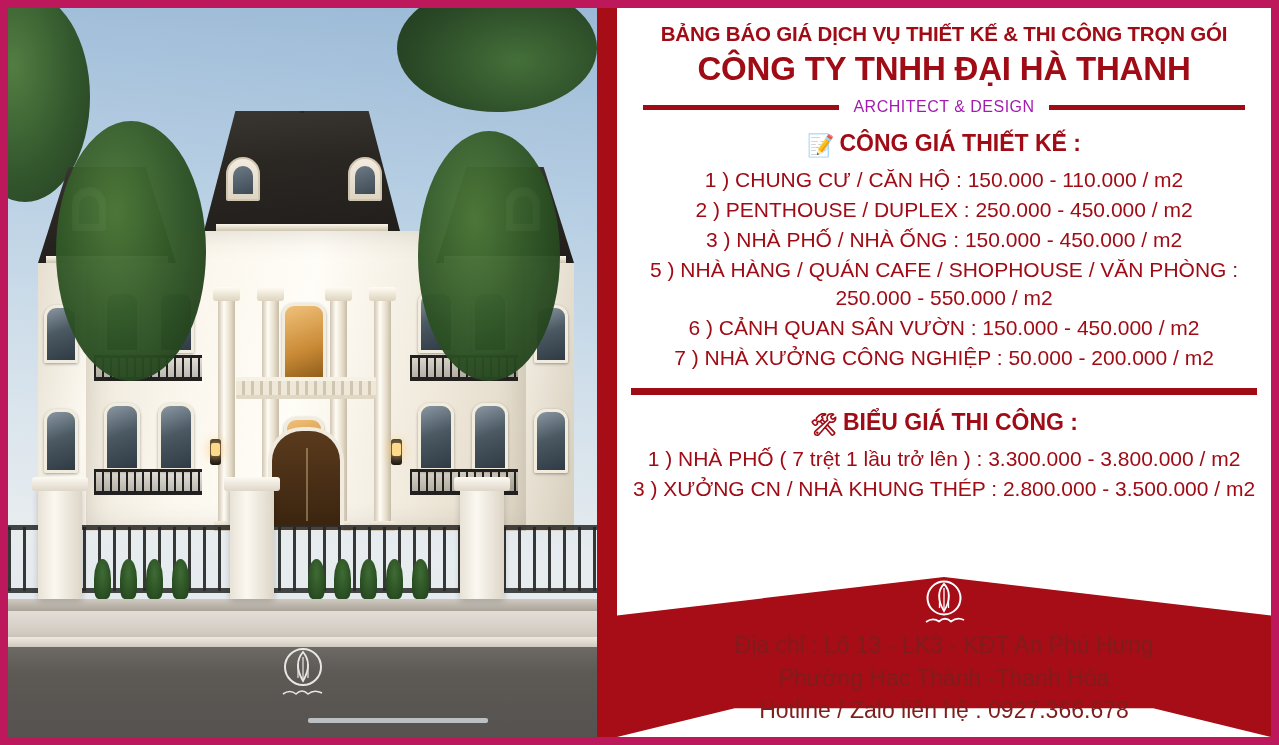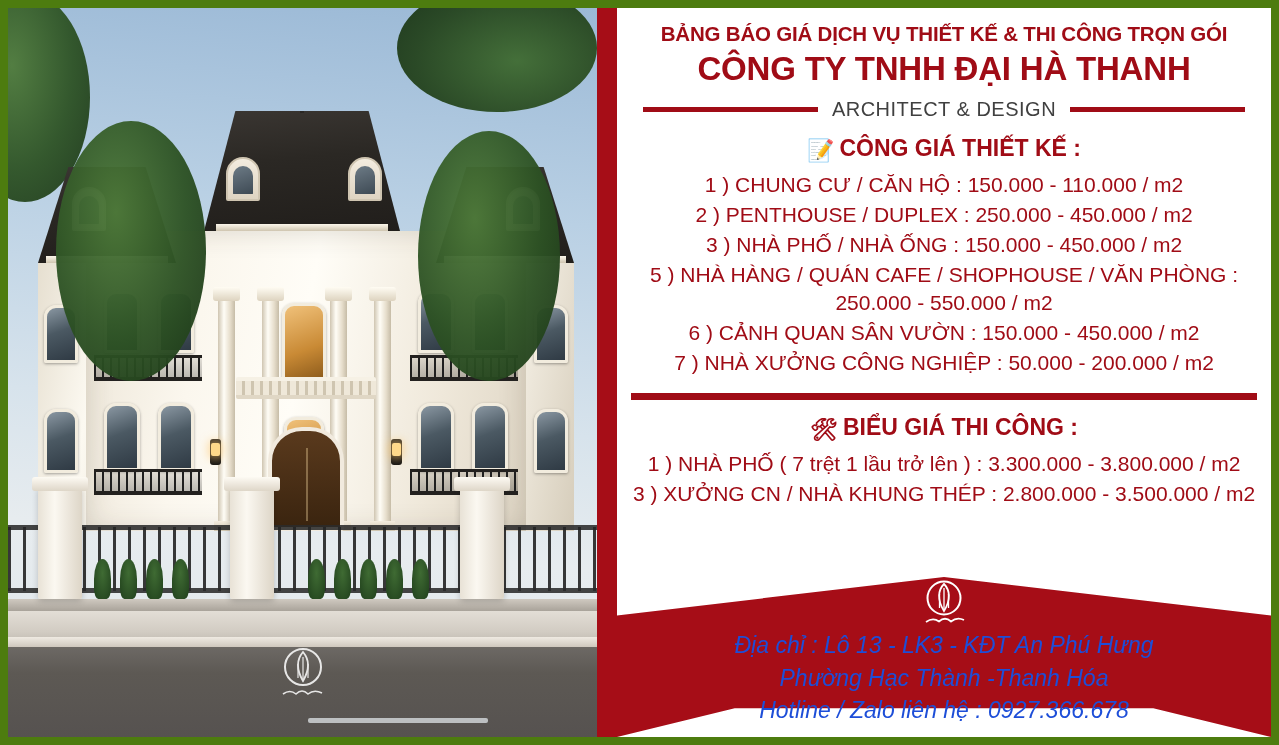--- a/index.html
+++ b/index.html
@@ -4,21 +4,21 @@
 <style>
   html,body{margin:0;padding:0;}
   body{
     width:1279px;height:745px;overflow:hidden;
     background:#ffffff;
     font-family:"Liberation Sans", sans-serif;
   }
   .poster{
     position:relative;width:1279px;height:745px;
     background:#ffffff;
-    border:8px solid #4d7c0f;
+    border:8px solid #be185d;
     box-sizing:border-box;
   }
 
   
   .photo-panel{
     position:absolute;left:0px;top:0px;width:589px;height:729px;
     overflow:hidden;background:#b9ccdd;
   }
   .sky{
     position:absolute;inset:0;
@@ -220,21 +220,21 @@
   .head-line2{
     margin:4px 8px 0 8px;text-align:center;
     color:#a00c16;font-weight:bold;font-size:33px;letter-spacing:-0.2px;
     white-space:nowrap;
   }
   .rule-row{
     display:flex;align-items:center;gap:14px;margin:10px 26px 0 26px;
   }
   .rule-row .ln{flex:1;height:5px;background:#a00c16;}
   .rule-row .txt{
-    color:#404040;font-size:20px;letter-spacing:.5px;white-space:nowrap;
+    color:#a21caf;font-size:16px;letter-spacing:.5px;white-space:nowrap;
   }
   .sec-title{
     text-align:center;color:#a00c16;font-weight:bold;font-size:23px;
     margin:14px 0 6px 0;
   }
   .sec-title .emo{font-size:22px;margin-right:5px;vertical-align:-2px;}
   .price-list{margin:0;padding:0;list-style:none;}
   .price-list li{
     text-align:center;color:#a00c16;font-size:21px;line-height:1.33;
     padding:1px 10px;white-space:nowrap;
@@ -246,22 +246,22 @@
 
   
   .footer{
     position:absolute;left:0;bottom:0;width:654px;height:160px;
   }
   .fshape{
     position:absolute;inset:0;background:#a60d17;
     clip-path:polygon(0% 24%, 50% 0%, 100% 24%, 100% 100%, 82% 82%, 18% 82%, 0% 100%);
   }
   .ftext{
-    position:absolute;left:0;right:0;top:52px;text-align:center;color:#1d4ed8;
-    font-size:23px;line-height:1.42;font-style:italic;
+    position:absolute;left:0;right:0;top:52px;text-align:center;color:#7f1d1d;
+    font-size:23px;line-height:1.42;
   }
   .flogo{
     position:absolute;left:50%;margin-left:-30px;top:1px;width:60px;height:52px;
   }
 </style>
 </head>
 <body>
 
 <div class="poster">
 

